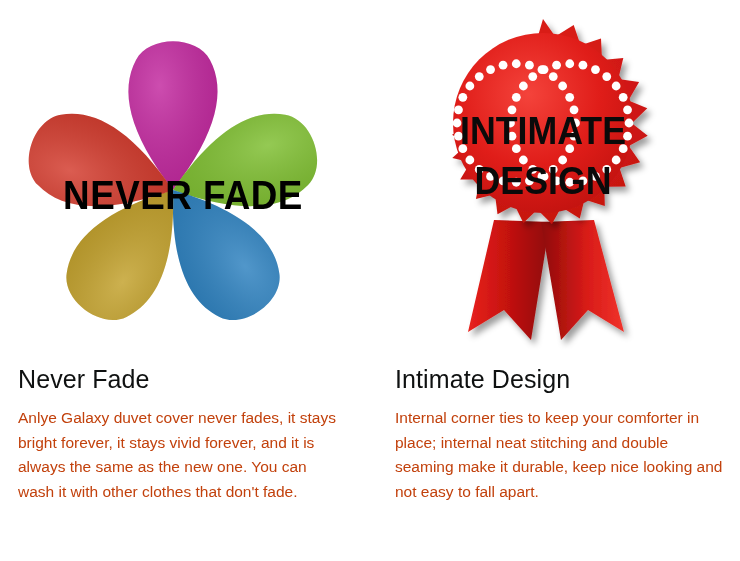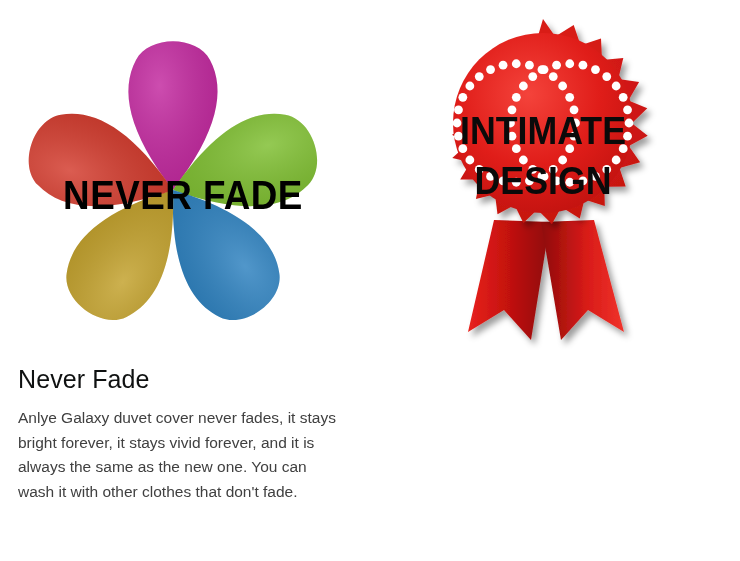--- a/index.html
+++ b/index.html
@@ -114,21 +114,21 @@
     line-height: 30px;
     color: #0F1111;
     letter-spacing: 0.1px;
   }
   .feature-body {
     margin: 0;
     font-family: "Liberation Sans", sans-serif;
     font-weight: 400;
     font-size: 15.5px;
     line-height: 24.5px;
-    color: #404040;
+    color: #c2410c;
   }
 </style>
 </head>
 <body>
 
 <div class="page">
   <div class="columns">
 
     <div class="col col-left">
 
@@ -296,17 +296,19 @@
           </svg>
 
           <div class="badge-text">
             <span class="line">INTIMATE</span>
             <span class="line">DESIGN</span>
           </div>
         </div>
       </div>
 
       <div class="caption">
+        <h3 class="feature-title">Intimate Design</h3>
+        <p class="feature-body">Internal corner ties to keep your comforter in place; internal neat stitching and double seaming make it durable, keep nice looking and not easy to fall apart.</p>
       </div>
     </div>
 
   </div>
 </div>
 
 </body></html>

